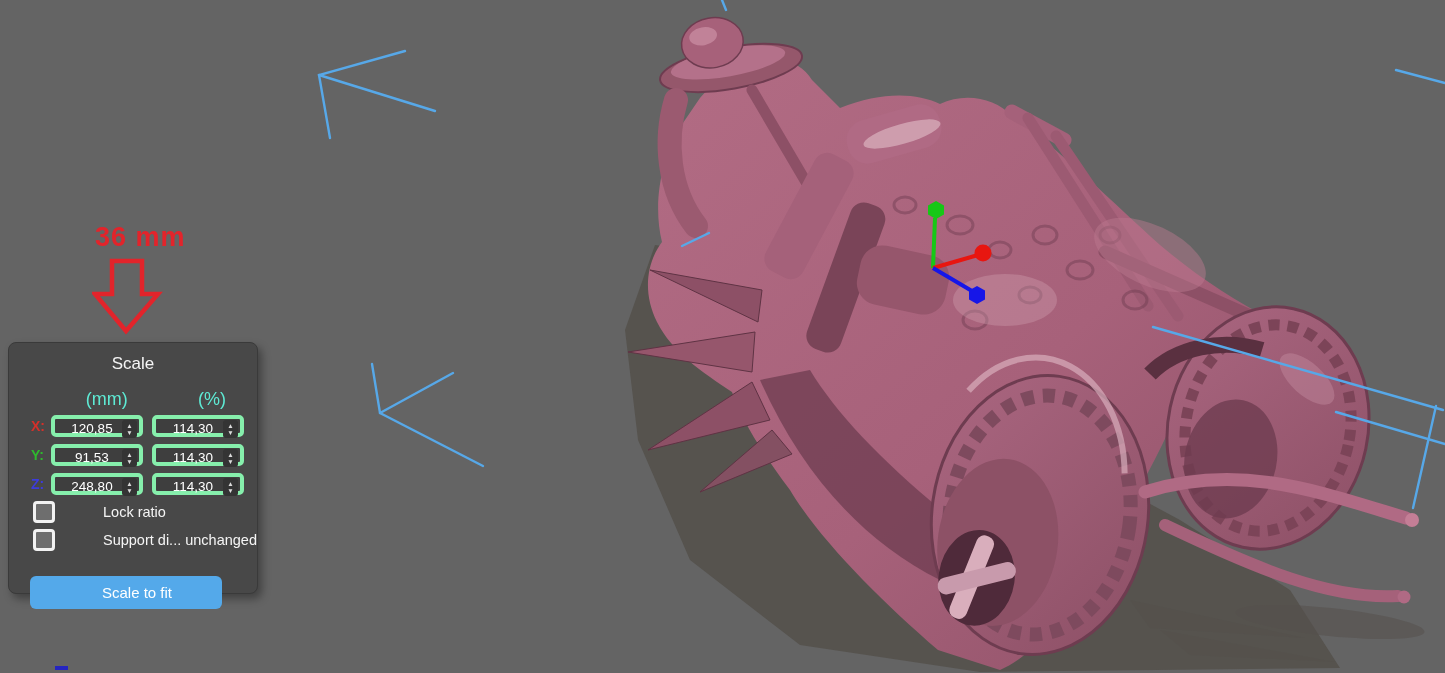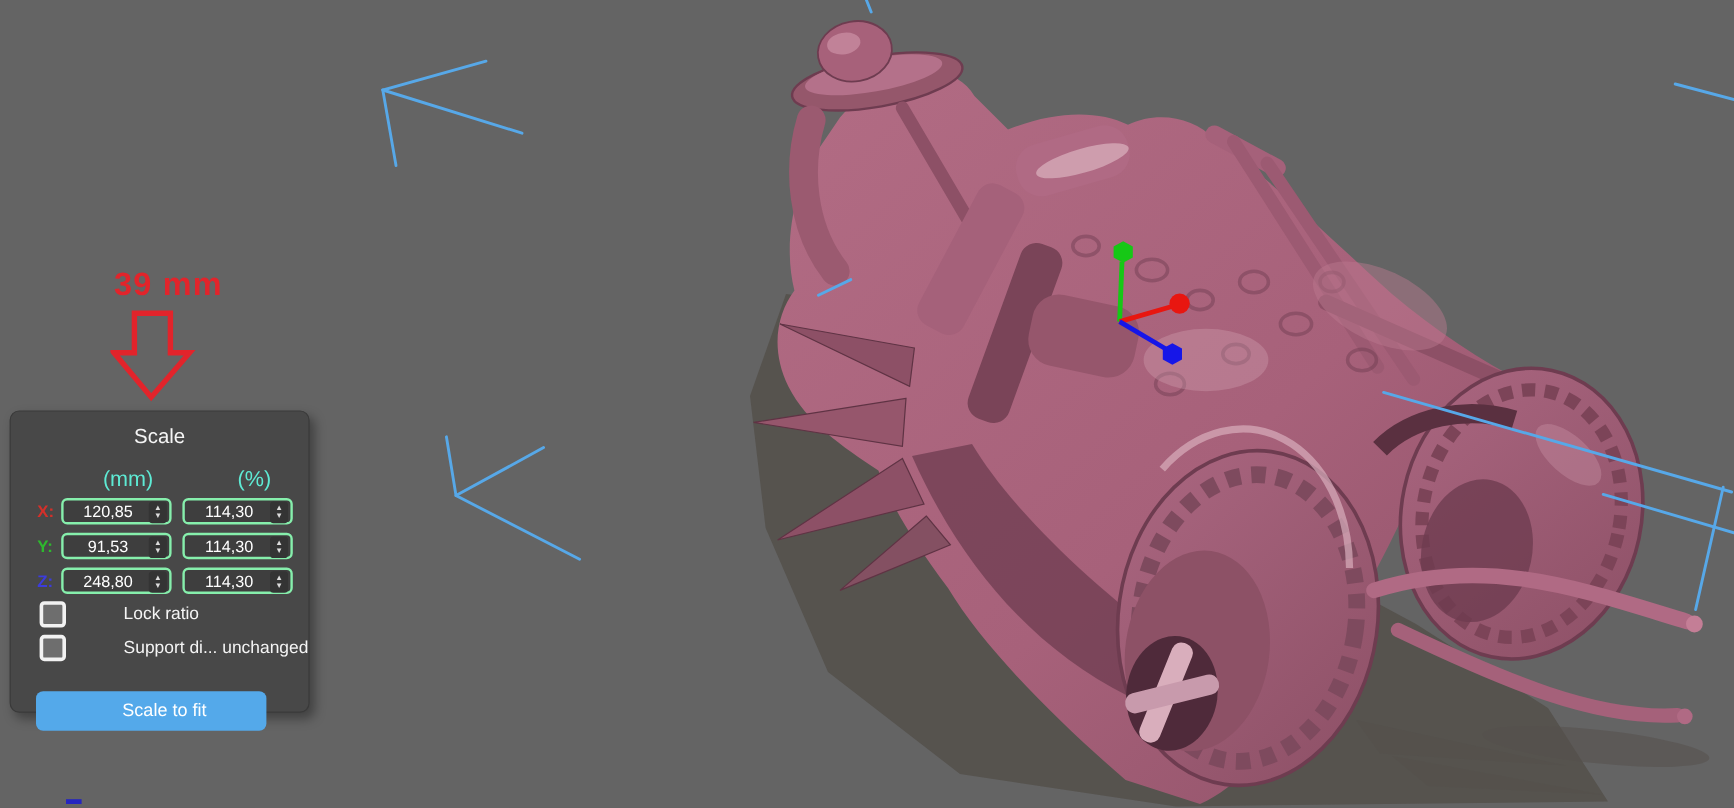--- a/index.html
+++ b/index.html
@@ -18,21 +18,21 @@
          box-shadow:4px 5px 9px rgba(0,0,0,.35);color:#f2f2f2;box-sizing:border-box;
          padding-top:10px;}
   .panel-title{text-align:center;font-size:17px;color:#f5f5f5;line-height:22px;}
   .hdr-row{display:flex;margin:14px 0 4px 22px;font-size:18px;color:#5eead4;gap:24px;}
   .hdr-spacer{width:20px;}
   .hdr-cell{width:92px;text-align:center;margin-right:9px;}
   .ax-row{display:flex;align-items:center;margin:0 0 6px 22px;height:23px;}
   .ax-label{width:20px;font-size:14px;font-weight:bold;}
   .axis-x{color:#d3302a;} .axis-y{color:#2eb82e;} .axis-z{color:#3c3cdc;}
   .field{position:relative;width:92px;height:22px;margin-right:9px;
-         background:#3e3e3e;border:2px solid #86efac;border-radius:5px;box-sizing:border-box;}
+         background:#3e3e3e;border:4px solid #86efac;border-radius:5px;box-sizing:border-box;}
   .field input{position:absolute;left:2px;top:0;width:70px;height:20px;border:none;outline:none;
          background:transparent;color:#fff;font-size:13.5px;text-align:center;
          font-family:"Liberation Sans",sans-serif;padding:0;}
   .spin{position:absolute;right:2px;top:1px;width:15px;height:18px;display:flex;
         flex-direction:column;justify-content:center;align-items:center;background:#343434;
         border-radius:3px;}
   .spin span{font-size:6.5px;line-height:7px;color:#dcdcdc;cursor:pointer;}
   .chk-row{display:flex;align-items:center;margin:0 0 6px 24px;height:22px;gap:35px;}
   .chk-row:first-of-type{margin-top:10px;}
   .chk-box{width:16px;height:16px;border:3px solid #f2f2f2;border-radius:4px;
@@ -171,21 +171,21 @@
     <g>
       <line x1="933" y1="268" x2="935" y2="218" stroke="#16c816" stroke-width="4"></line>
       <polygon points="936,201 944,205.5 944,214.5 936,219 928,214.5 928,205.5" fill="#16c816"></polygon>
       <line x1="933" y1="268" x2="978" y2="255" stroke="#e81610" stroke-width="4"></line>
       <circle cx="983" cy="253" r="8.5" fill="#e81610"></circle>
       <line x1="933" y1="268" x2="972" y2="291" stroke="#1616e8" stroke-width="4"></line>
       <polygon points="977,286 985,290.5 985,299.5 977,304 969,299.5 969,290.5" fill="#1616e8"></polygon>
     </g>
   </svg>
 
-  <div class="size-note">39 mm</div>
+  <div class="size-note">36 mm</div>
   <svg class="down-arrow" width="72" height="78" viewBox="0 0 72 78">
     <polygon points="20,3 50,3 50,36 66,36 34,73 3,36 20,36" fill="none" stroke="#e2242b" stroke-width="4.5" stroke-linejoin="miter"></polygon>
   </svg>
 
   <div class="panel">
     <div class="panel-title">Scale</div>
 
     <div class="hdr-row">
       <div class="hdr-spacer"></div>
       <div class="hdr-cell">(mm)</div>

